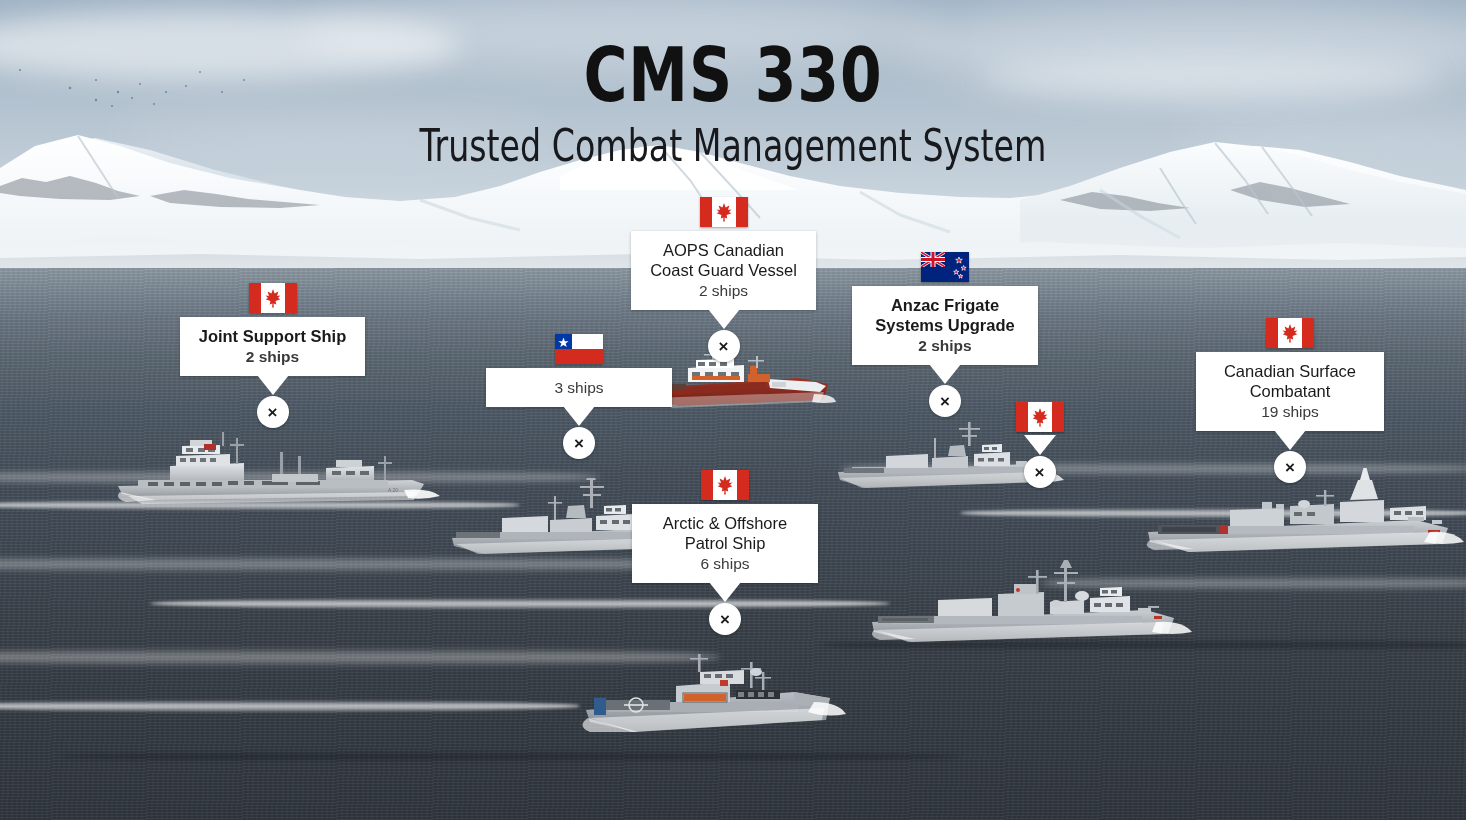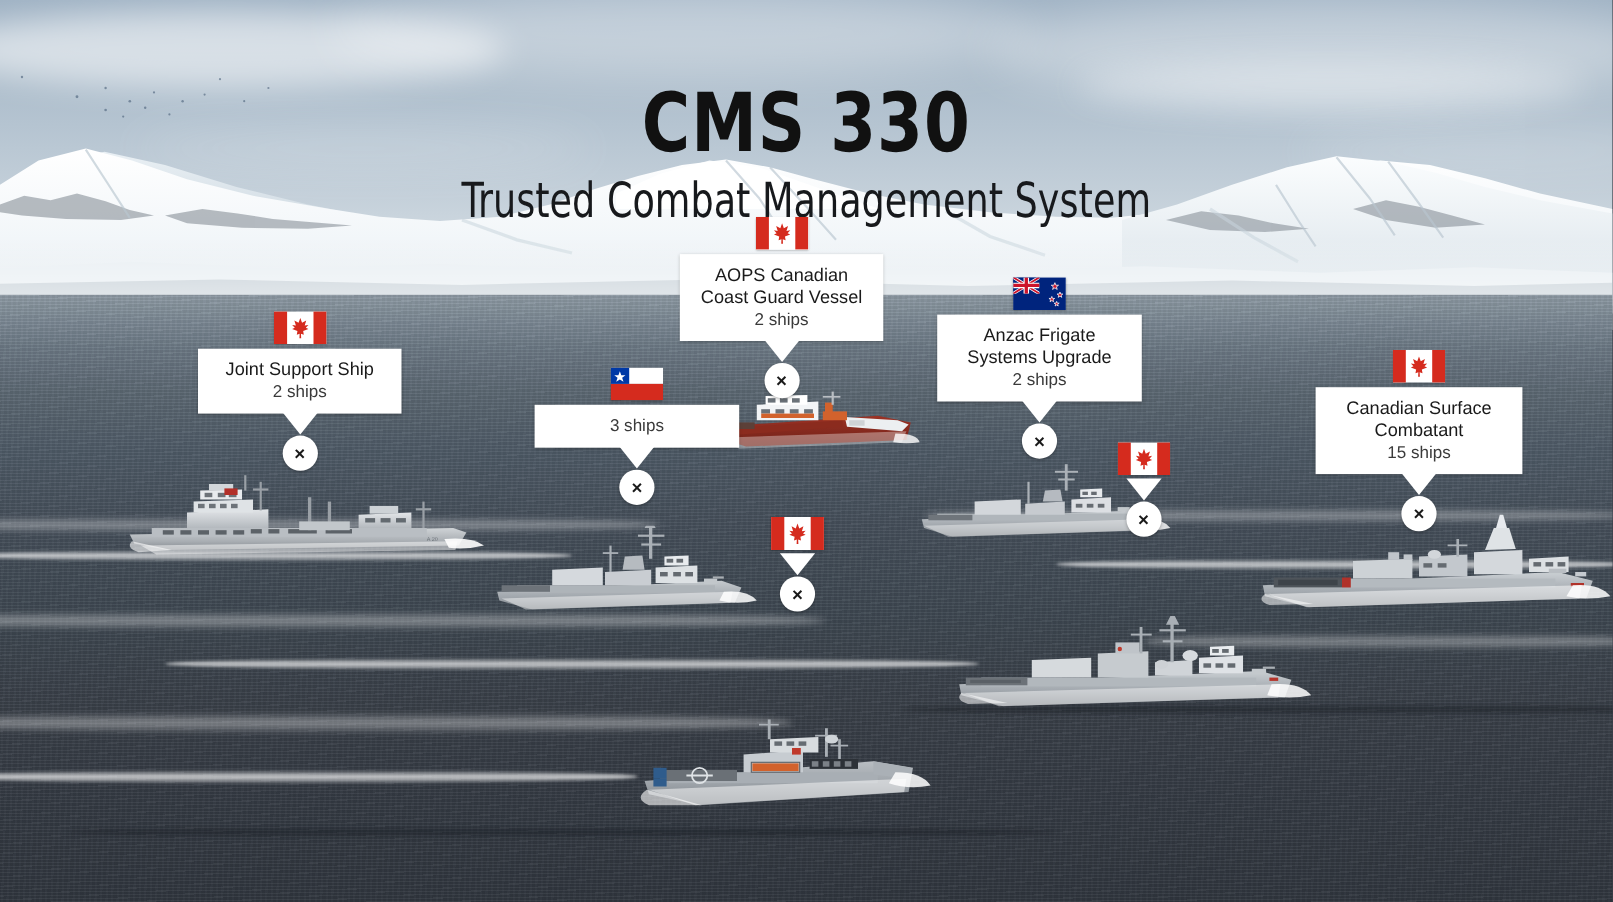--- a/index.html
+++ b/index.html
@@ -54,21 +54,21 @@
     filter:blur(1.5px);
   }
   .wake.soft { background:linear-gradient(to bottom, rgba(255,255,255,0), rgba(255,255,255,0.4), rgba(255,255,255,0.05)); filter:blur(3px); }
   .wake.dark { background:linear-gradient(to bottom, rgba(0,0,0,0), rgba(20,24,30,0.5), rgba(0,0,0,0)); filter:blur(2px); }
 
   
   .ship { position:absolute; }
   .ship svg { display:block; }
 
   
-  .title-wrap { position:absolute; left:0; top:38px; width:1466px; text-align:center;margin-top:37px; }
+  .title-wrap { position:absolute; left:0; top:38px; width:1466px; text-align:center; }
   .title {
     font-family:"Liberation Sans Narrow","DejaVu Sans Condensed","Liberation Sans", sans-serif;
     font-weight:bold; font-size:74px; color:#111; letter-spacing:1px;
     line-height:1.0; transform:scaleX(0.9); transform-origin:center;
   }
   .subtitle {
     font-family:"Liberation Sans Narrow","DejaVu Sans Condensed","Liberation Sans", sans-serif;
     font-size:44px; color:#17191c; margin-top:12px; line-height:1.0;
     transform:scaleX(0.84); transform-origin:center;
   }
@@ -580,32 +580,32 @@
   <div class="callout" style="left:194px; top:283px; width:157px;">
     <div class="stack">
       <div class="flag">
         <svg width="48" height="30" viewBox="0 0 48 30">
           <rect width="48" height="30" fill="#fff"></rect>
           <rect width="12" height="30" fill="#D52B1E"></rect>
           <rect x="36" width="12" height="30" fill="#D52B1E"></rect>
           <path d="M24,6 L25.6,10.4 L29.4,8.4 L28,13 L31.4,12.4 L29,15 L31.4,16.2 L26.6,18 L27.2,21.4 L24.6,20.4 L24.8,24.6 L23.2,24.6 L23.4,20.4 L20.8,21.4 L21.4,18 L16.6,16.2 L19,15 L16.6,12.4 L20,13 L18.6,8.4 L22.4,10.4 Z" fill="#D52B1E"></path>
         </svg>
       </div>
-      <div class="box" style="width:157px;">
+      <div class="box" style="width:157px;font-weight:bold;">
         <div class="lbl">Joint Support Ship</div>
         <div class="cnt">2 ships</div>
       </div>
       <div class="pointer"></div>
       <div class="marker">
         <span class="x">×</span>
       </div>
     </div>
   </div>
 
-  <div class="callout" style="left:632px; top:197px; width:157px;">
+  <div class="callout" style="left:645px; top:197px; width:157px;">
     <div class="stack">
       <div class="flag">
         <svg width="48" height="30" viewBox="0 0 48 30">
           <rect width="48" height="30" fill="#fff"></rect>
           <rect width="12" height="30" fill="#D52B1E"></rect>
           <rect x="36" width="12" height="30" fill="#D52B1E"></rect>
           <path d="M24,6 L25.6,10.4 L29.4,8.4 L28,13 L31.4,12.4 L29,15 L31.4,16.2 L26.6,18 L27.2,21.4 L24.6,20.4 L24.8,24.6 L23.2,24.6 L23.4,20.4 L20.8,21.4 L21.4,18 L16.6,16.2 L19,15 L16.6,12.4 L20,13 L18.6,8.4 L22.4,10.4 Z" fill="#D52B1E"></path>
         </svg>
       </div>
       <div class="box" style="width:157px;">
@@ -658,21 +658,21 @@
             </g>
           </g>
           <g fill="#CC142B" stroke="#ffffff" stroke-width="0.7">
             <path d="M38,5 L38.9,7.3 L41.3,7.3 L39.4,8.8 L40.1,11.1 L38,9.7 L35.9,11.1 L36.6,8.8 L34.7,7.3 L37.1,7.3 Z"></path>
             <path d="M42.6,13.5 L43.3,15.3 L45.2,15.3 L43.7,16.5 L44.2,18.3 L42.6,17.2 L41,18.3 L41.5,16.5 L40,15.3 L41.9,15.3 Z"></path>
             <path d="M35.2,17.5 L35.9,19.3 L37.8,19.3 L36.3,20.5 L36.8,22.3 L35.2,21.2 L33.6,22.3 L34.1,20.5 L32.6,19.3 L34.5,19.3 Z"></path>
             <path d="M39.6,22 L40.2,23.6 L41.9,23.6 L40.5,24.6 L41,26.2 L39.6,25.2 L38.2,26.2 L38.7,24.6 L37.3,23.6 L39,23.6 Z"></path>
           </g>
         </svg>
       </div>
-      <div class="box" style="width:158px;">
+      <div class="box" style="width:158px;font-weight:bold;">
         <div class="lbl">Anzac Frigate
 Systems Upgrade</div>
         <div class="cnt">2 ships</div>
       </div>
       <div class="pointer"></div>
       <div class="marker">
         <span class="x">×</span>
       </div>
     </div>
   </div>
@@ -700,39 +700,44 @@
         <svg width="48" height="30" viewBox="0 0 48 30">
           <rect width="48" height="30" fill="#fff"></rect>
           <rect width="12" height="30" fill="#D52B1E"></rect>
           <rect x="36" width="12" height="30" fill="#D52B1E"></rect>
           <path d="M24,6 L25.6,10.4 L29.4,8.4 L28,13 L31.4,12.4 L29,15 L31.4,16.2 L26.6,18 L27.2,21.4 L24.6,20.4 L24.8,24.6 L23.2,24.6 L23.4,20.4 L20.8,21.4 L21.4,18 L16.6,16.2 L19,15 L16.6,12.4 L20,13 L18.6,8.4 L22.4,10.4 Z" fill="#D52B1E"></path>
         </svg>
       </div>
       <div class="box" style="width:160px;">
         <div class="lbl">Canadian Surface
 Combatant</div>
-        <div class="cnt">15 ships</div>
+        <div class="cnt">19 ships</div>
       </div>
       <div class="pointer"></div>
       <div class="marker">
         <span class="x">×</span>
       </div>
     </div>
   </div>
 
   <div class="callout" style="left:646px; top:470px; width:158px;">
     <div class="stack">
       <div class="flag">
         <svg width="48" height="30" viewBox="0 0 48 30">
           <rect width="48" height="30" fill="#fff"></rect>
           <rect width="12" height="30" fill="#D52B1E"></rect>
           <rect x="36" width="12" height="30" fill="#D52B1E"></rect>
           <path d="M24,6 L25.6,10.4 L29.4,8.4 L28,13 L31.4,12.4 L29,15 L31.4,16.2 L26.6,18 L27.2,21.4 L24.6,20.4 L24.8,24.6 L23.2,24.6 L23.4,20.4 L20.8,21.4 L21.4,18 L16.6,16.2 L19,15 L16.6,12.4 L20,13 L18.6,8.4 L22.4,10.4 Z" fill="#D52B1E"></path>
         </svg>
       </div>
+      <div class="box" style="width:158px;">
+        <div class="lbl">Arctic &amp; Offshore
+Patrol Ship</div>
+        <div class="cnt">6 ships</div>
+      </div>
       <div class="pointer"></div>
       <div class="marker">
         <span class="x">×</span>
       </div>
     </div>
   </div>
 
 </div>
 
 </body></html>

